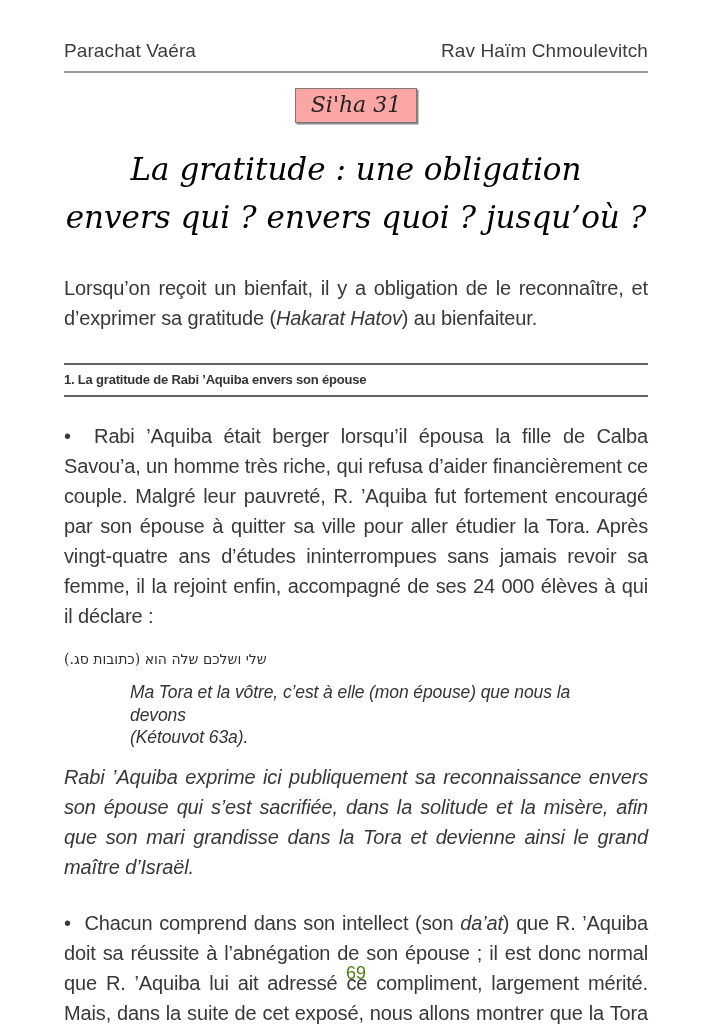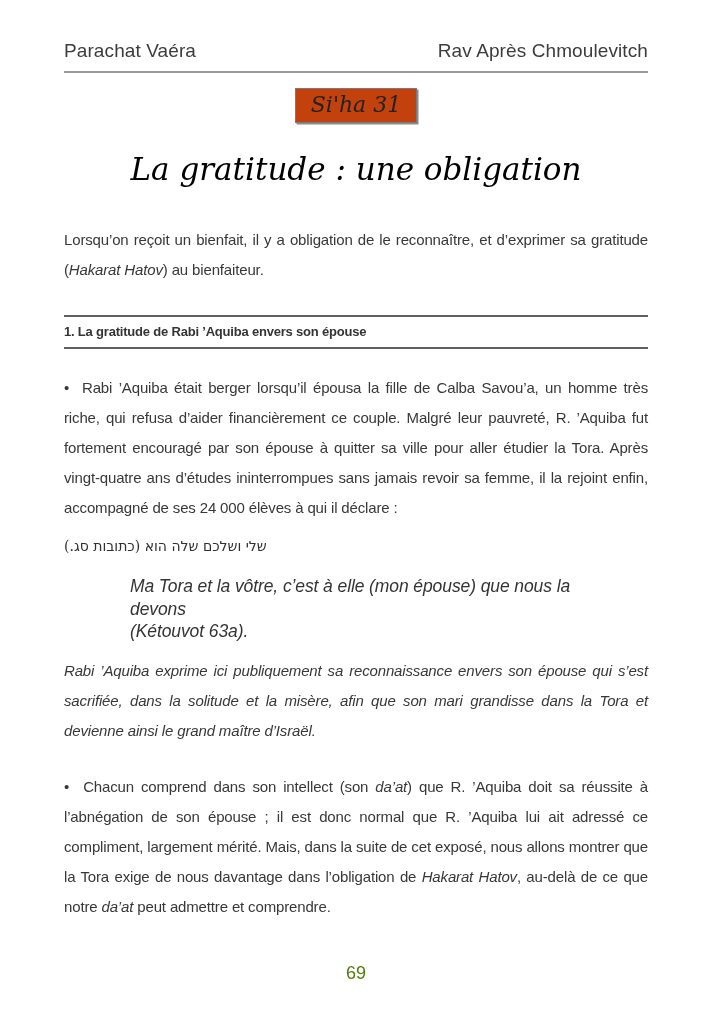--- a/index.html
+++ b/index.html
@@ -28,41 +28,41 @@
     padding-bottom: 9px;
     border-bottom: 2px solid #9b9b9b;
     letter-spacing: 0.1px;
   }
   .badge-row {
     text-align: center;
     margin-top: 15px;
   }
   .siha-badge {
     display: inline-block;
-    background: #c2410c;
+    background: #fca5a5;
     border: 1px solid #7a7a7a;
     box-shadow: 1.5px 1.5px 0 #8a8a8a;
     padding: 3px 15px 5px 15px;
     font-family: "DejaVu Serif", serif;
     font-style: italic;
     font-size: 22px;
     color: #232323;
   }
   .main-title {
     margin: 22px 0 0 0;
     text-align: center;
     font-family: "DejaVu Serif", serif;
     font-style: italic;
     font-weight: normal;
     font-size: 31px;
     line-height: 48px;
     color: #000000;
   }
   .para {
-    font-size: 15px;
+    font-size: 20px;
     line-height: 30px;
     text-align: justify;
     letter-spacing: -0.15px;
     color: #383838;
   }
   .intro-para {
     margin-top: 32px;
   }
   .section-heading {
     margin-top: 30px;
@@ -79,21 +79,21 @@
   }
   .hebrew-line {
     margin-top: 7px;
     text-align: left;
     direction: rtl;
     font-family: "DejaVu Serif", "DejaVu Sans", serif;
     font-size: 14px;
     color: #303030;
   }
   .citation-block {
-    margin: 21px 30px 0 66px;
+    margin: 14px 30px 0 66px;
     font-style: italic;
     font-size: 17.5px;
     line-height: 22.5px;
     letter-spacing: -0.1px;
     color: #343434;
   }
   .para-follow {
     margin-top: 13px;
     font-style: italic;
   }
@@ -110,29 +110,30 @@
     color: #4d7c0f;
   }
 </style>
 </head>
 <body>
 
 <div class="page">
 
   <div class="running-header">
     <span>Parachat Vaéra</span>
-    <span>Rav Après Chmoulevitch</span>
+    <span>Rav Haïm Chmoulevitch</span>
   </div>
 
   <div class="badge-row">
     <span class="siha-badge">Si'ha 31</span>
   </div>
 
   <h1 class="main-title">
     <span style="display:block">La gratitude : une obligation</span>
+    <span style="display:block">envers qui ? envers quoi ? jusqu’où ?</span>
   </h1>
 
   <p class="para intro-para"><span>Lorsqu’on reçoit un bienfait, il y a obligation de le reconnaître, et d’exprimer sa gratitude (</span><i>Hakarat Hatov</i><span>) au bienfaiteur.</span></p>
 
   <div class="section-heading">1. La gratitude de Rabi ’Aquiba envers son épouse</div>
 
   <p class="para bullet-para-1"><span>•&nbsp; Rabi ’Aquiba était berger lorsqu’il épousa la fille de Calba Savou’a, un homme très riche, qui refusa d’aider financièrement ce couple. Malgré leur pauvreté, R. ’Aquiba fut fortement encouragé par son épouse à quitter sa ville pour aller étudier la Tora. Après vingt-quatre ans d’études ininterrompues sans jamais revoir sa femme, il la rejoint enfin, accompagné de ses 24&nbsp;000 élèves à qui il déclare :</span></p>
 
   <div class="hebrew-line">שלי ושלכם שלה הוא (כתובות סג.)</div>
 

